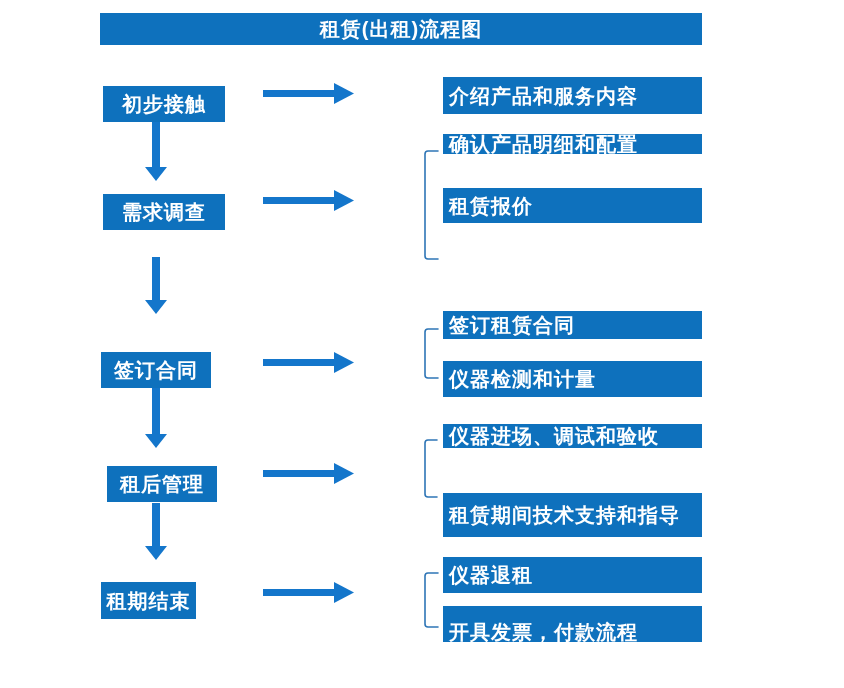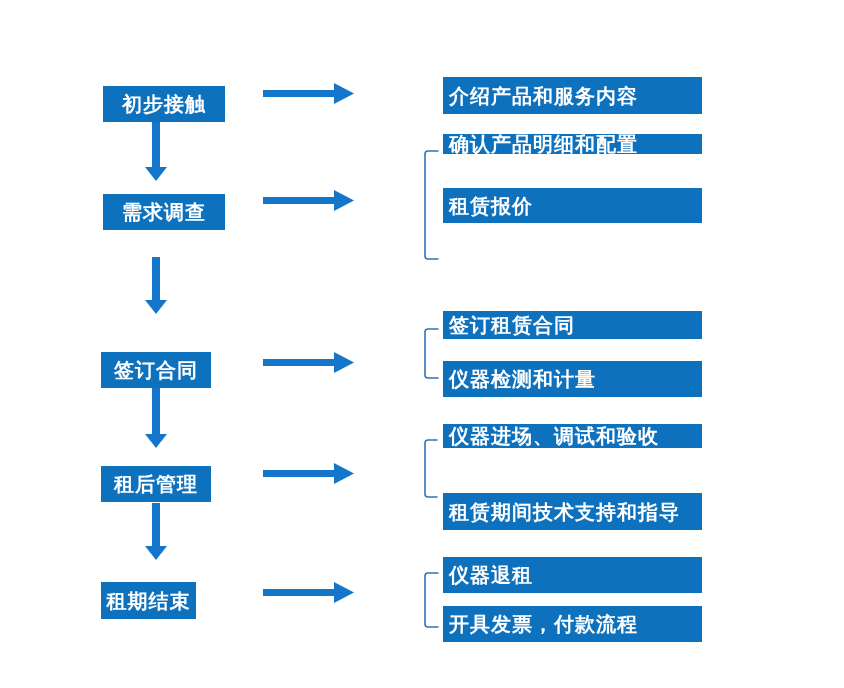--- a/index.html
+++ b/index.html
@@ -53,33 +53,33 @@
   .detail-box {
     left: 443px;
     width: 259px;
     justify-content: flex-start;
     padding-left: 6px;
   }
   
   .step-1 { left: 103px; top: 78px;  width: 122px; height: 36px; }
   .step-2 { left: 103px; top: 186px; width: 122px; height: 36px; }
   .step-3 { left: 101px; top: 344px; width: 110px; height: 36px; }
-  .step-4 { left: 101px; top: 458px; width: 110px; height: 36px; }
+  .step-4 { left: 107px; top: 458px; width: 110px; height: 36px; }
   .step-5 { left: 101px; top: 574px; width: 95px; height: 37px; }
   
   .detail-1-1 { top: 77px;  height: 37px; }
   .detail-2-1 { top: 134px; height: 20px; }
   .detail-2-2 { top: 188px; height: 35px; }
   .detail-2-3 { top: 243px; height: 37px; }
   .detail-3-1 { top: 311px; height: 28px; }
   .detail-3-2 { top: 361px; height: 36px; }
   .detail-4-1 { top: 424px; height: 24px; font-family: Liberation Serif, serif; }
-  .detail-4-2 { top: 493px; height: 37px; }
+  .detail-4-2 { top: 493px; height: 44px; }
   .detail-5-1 { top: 557px; height: 36px; }
-  .detail-5-2 { top: 606px; height: 36px; }
+  .detail-5-2 { top: 606px; height: 36px; align-items: flex-end; }
 </style>
 </head>
 <body>
 
 <div id="canvas">
 
   <svg id="shapes-layer" viewBox="0 0 844 688" xmlns="http://www.w3.org/2000/svg">
 
     <g>
       <rect class="harrow-shaft" x="263" y="90" width="73" height="7"></rect>
@@ -118,20 +118,23 @@
       <rect class="varrow-shaft" x="152" y="503" width="8" height="43"></rect>
       <polygon class="arrow-head" points="145,546 167,546 156,560"></polygon>
     </g>
 
     <path class="bracket" d="M438 151 H428 Q425 151 425 154 V256 Q425 259 428 259 H438"></path>
     <path class="bracket" d="M438 329 H428 Q425 329 425 332 V375 Q425 378 428 378 H438"></path>
     <path class="bracket" d="M437 440 H428 Q425 440 425 443 V494 Q425 497 428 497 H437"></path>
     <path class="bracket" d="M438 573 H428 Q425 573 425 576 V624 Q425 627 428 627 H438"></path>
   </svg>
 
+  <div class="box title-bar">
+    <span>租赁(出租)流程图</span>
+  </div>
 
   <div class="box step-box step-1">
     <span>初步接触</span>
   </div>
   <div class="box step-box step-2">
     <span>需求调查</span>
   </div>
   <div class="box step-box step-3">
     <span>签订合同</span>
   </div>

